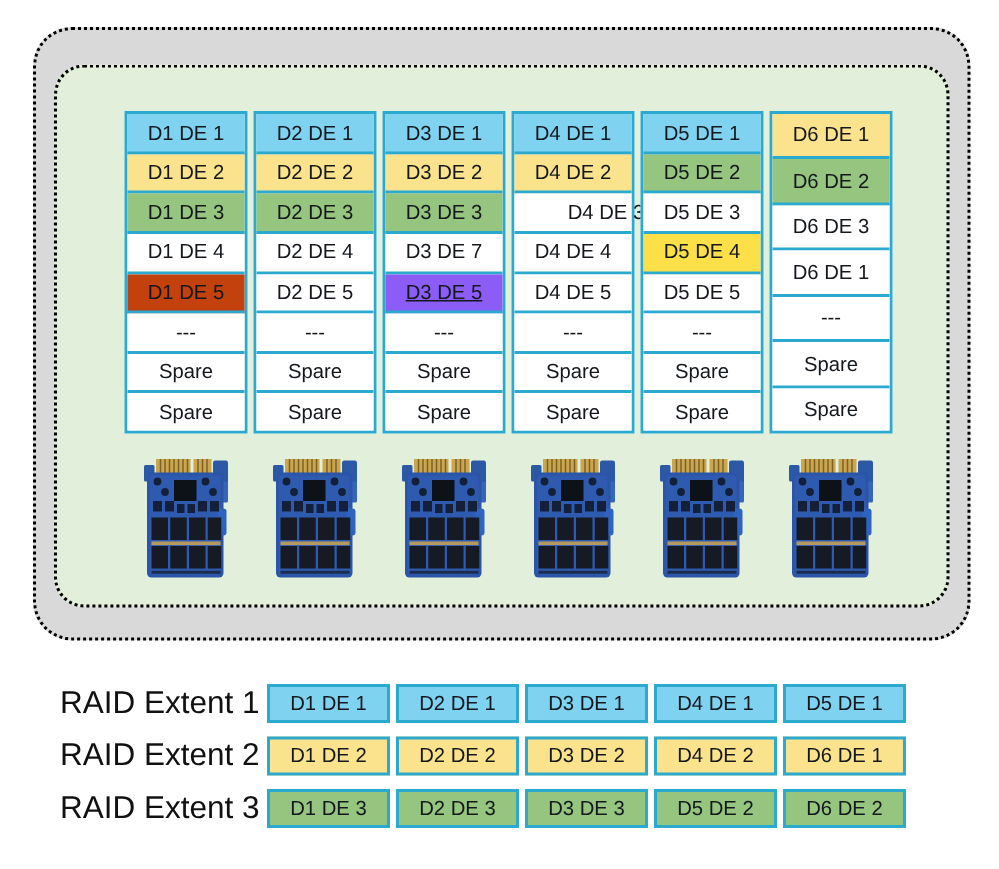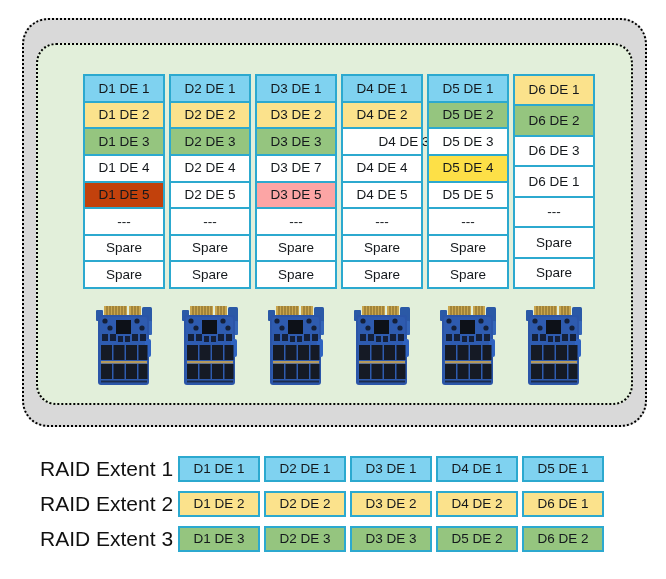--- a/index.html
+++ b/index.html
@@ -76,21 +76,21 @@
         <div class="pool-cell" style="background: rgb(255, 255, 255);">D2 DE 5</div>
         <div class="pool-cell" style="background: rgb(255, 255, 255);">---</div>
         <div class="pool-cell" style="background: rgb(255, 255, 255);">Spare</div>
         <div class="pool-cell" style="background: rgb(255, 255, 255);">Spare</div>
       </div>
       <div class="pool-col">
         <div class="pool-cell" style="background: rgb(127, 210, 240);">D3 DE 1</div>
         <div class="pool-cell" style="background: rgb(251, 226, 140);">D3 DE 2</div>
         <div class="pool-cell" style="background: rgb(149, 197, 127);">D3 DE 3</div>
         <div class="pool-cell" style="background: rgb(255, 255, 255);">D3 DE 7</div>
-        <div class="pool-cell" style="background: #fca5a5;">D3 DE 5</div>
+        <div class="pool-cell" style="background: #8b5cf6; text-decoration: underline;">D3 DE 5</div>
         <div class="pool-cell" style="background: rgb(255, 255, 255);">---</div>
         <div class="pool-cell" style="background: rgb(255, 255, 255);">Spare</div>
         <div class="pool-cell" style="background: rgb(255, 255, 255);">Spare</div>
       </div>
       <div class="pool-col">
         <div class="pool-cell" style="background: rgb(127, 210, 240);">D4 DE 1</div>
         <div class="pool-cell" style="background: rgb(251, 226, 140);">D4 DE 2</div>
         <div class="pool-cell" style="background: rgb(255, 255, 255); padding-left: 44px;">D4 DE 3</div>
         <div class="pool-cell" style="background: rgb(255, 255, 255);">D4 DE 4</div>
         <div class="pool-cell" style="background: rgb(255, 255, 255);">D4 DE 5</div>

